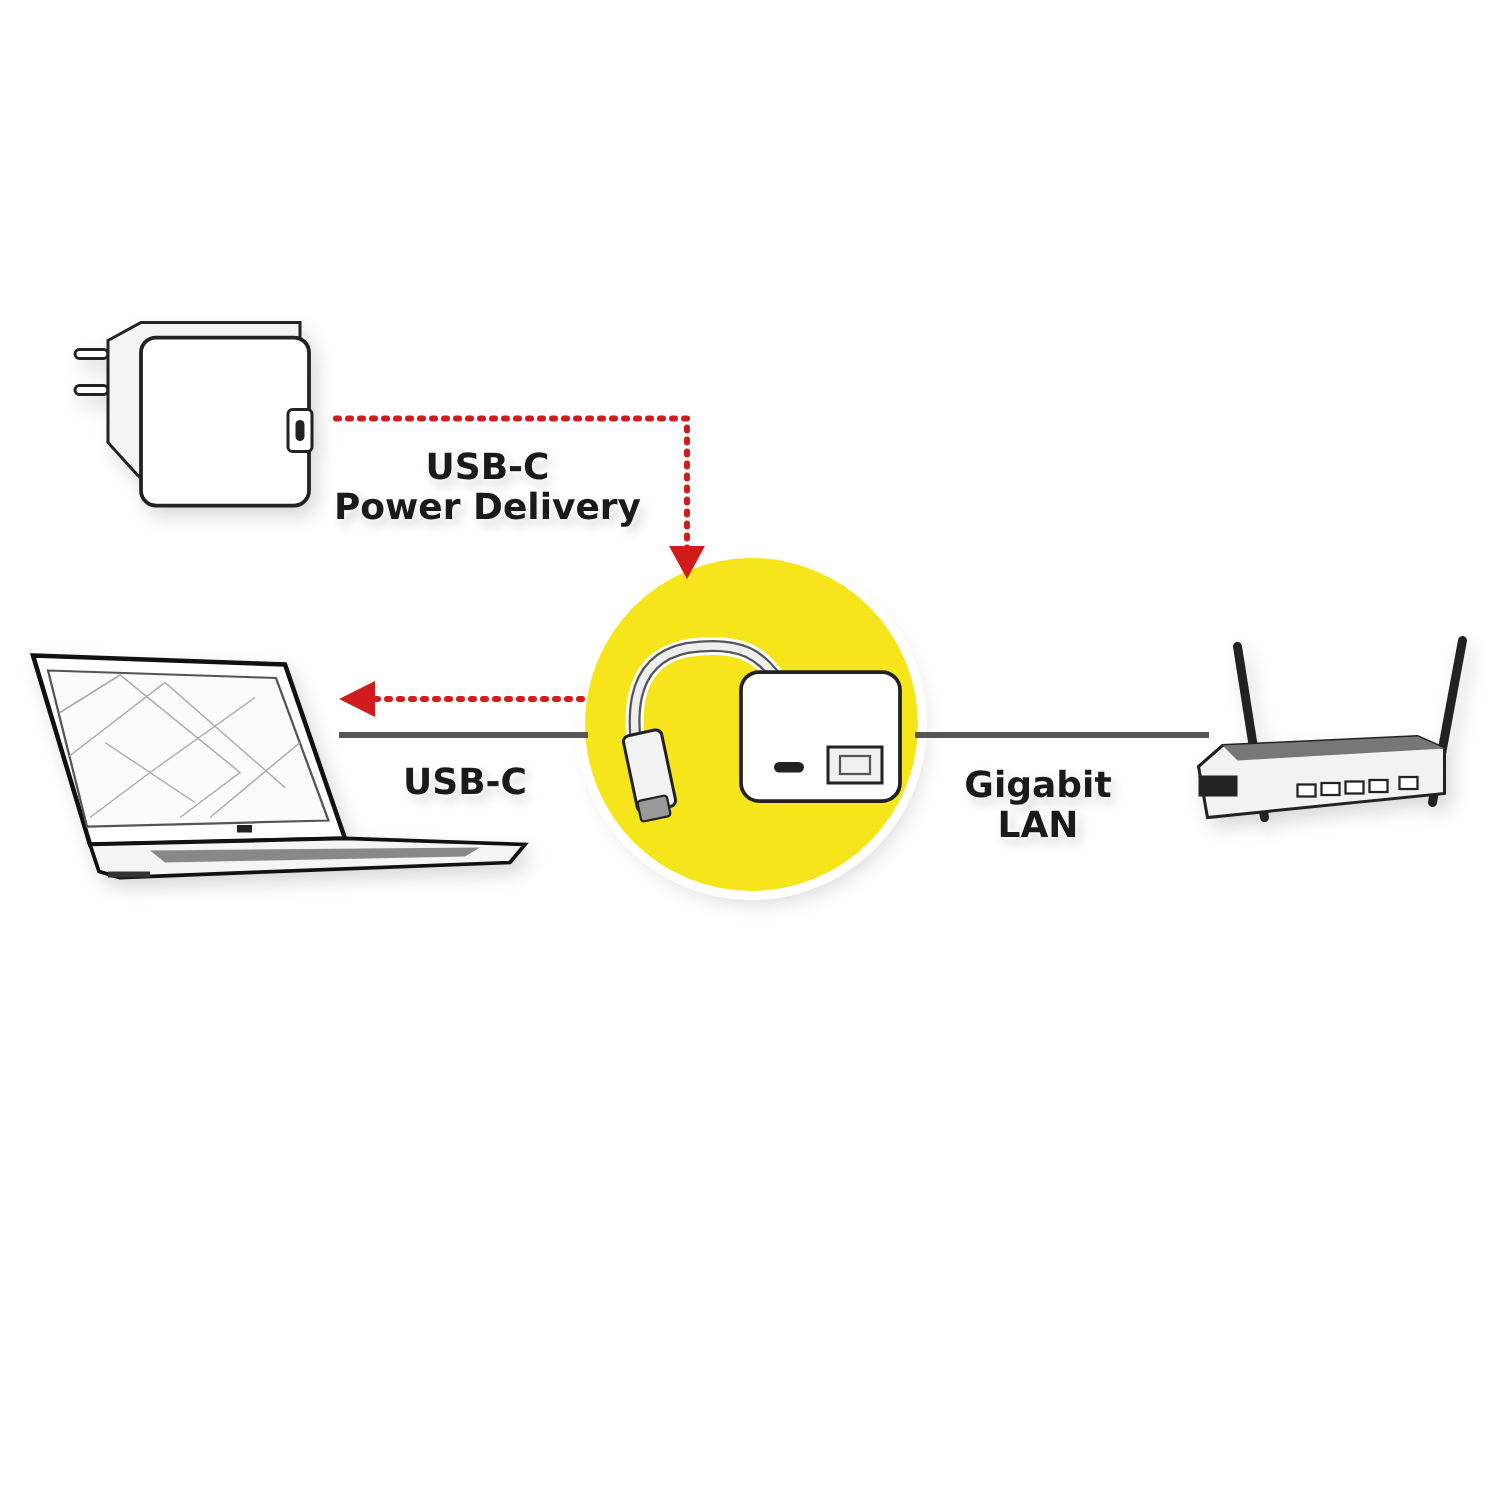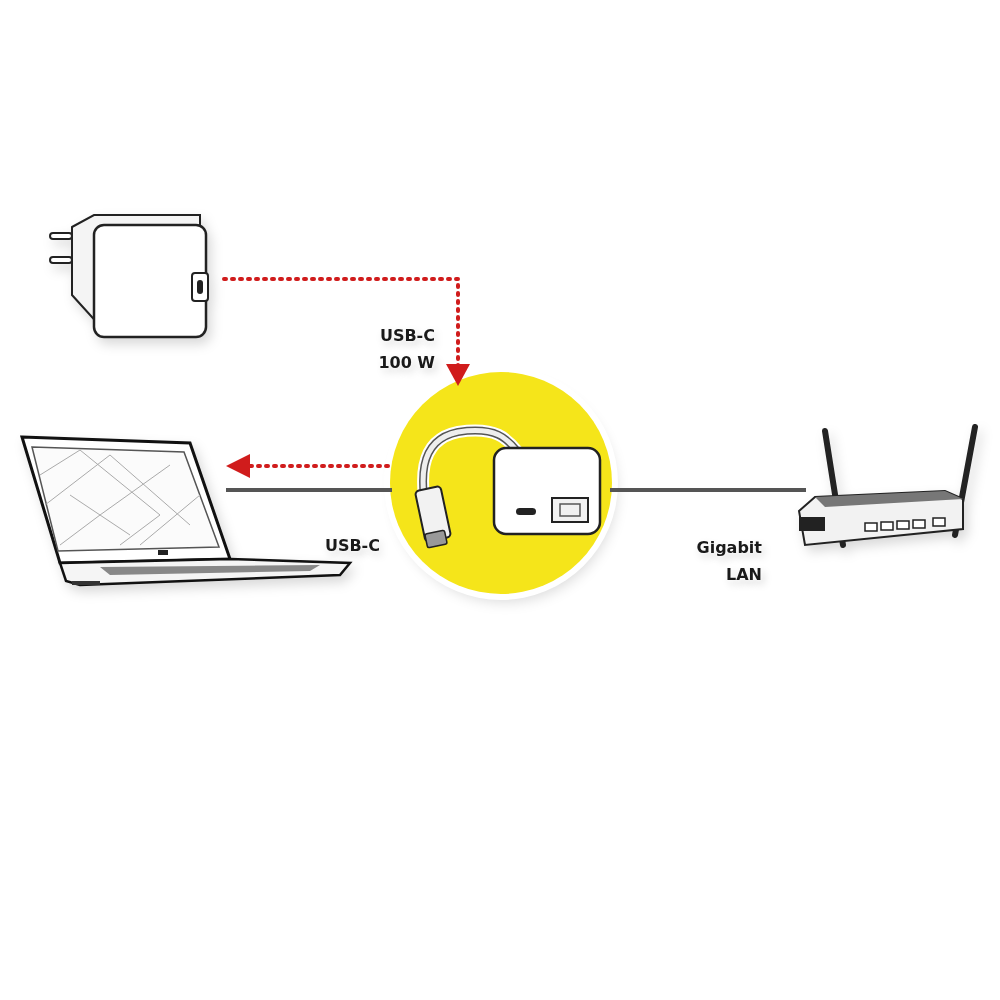--- a/index.html
+++ b/index.html
@@ -1,19 +1,19 @@
 <!DOCTYPE html>
 <html><head>
 <meta charset="utf-8">
 <style>
   html,body{margin:0;padding:0;background:#ffffff;}
   body{width:1000px;height:1000px;position:relative;overflow:hidden;font-family:"DejaVu Sans","Liberation Sans",sans-serif;}
   .abs{position:absolute;}
-  .label{position:absolute;color:#1a1a1a;font-weight:bold;font-size:16px;text-align:right;line-height:27px;
-    text-shadow:0 0 3px #fff,0 0 6px #fff,3px 4px 8px rgba(0,0,0,0.18);margin-top:24px;}
+  .label{position:absolute;color:#1a1a1a;font-weight:bold;font-size:24px;text-align:center;line-height:27px;
+    text-shadow:0 0 3px #fff,0 0 6px #fff,3px 4px 8px rgba(0,0,0,0.18);}
   .shadow{filter:drop-shadow(4px 6px 6px rgba(0,0,0,0.15));}
   svg{position:absolute;overflow:visible;}
 </style>
 </head>
 <body>
 
 <div class="abs" style="left:390px;top:372px;width:222px;height:222px;border-radius:50%;background:#f5e51a;box-shadow:0 0 0 6px #fff,4px 8px 14px rgba(0,0,0,0.15);"></div>
 
 <svg width="1000" height="1000" style="left:0;top:0;">
 
@@ -75,21 +75,21 @@
     <rect x="70" y="98" width="12" height="8"></rect>
     <rect x="86" y="97" width="12" height="8"></rect>
     <rect x="102" y="96" width="12" height="8"></rect>
     <rect x="118" y="95" width="12" height="8"></rect>
     <rect x="138" y="93" width="12" height="8"></rect>
   </g>
 </svg>
 
 <div class="label" style="left:215px;top:298px;width:220px;">
   <div>USB-C</div>
-  <div>100 W</div>
+  <div>Power Delivery</div>
 </div>
 
 <div class="label" style="left:240px;top:508px;width:140px;">USB-C</div>
 
 <div class="label" style="left:622px;top:510px;width:140px;">
   <div>Gigabit</div>
   <div>LAN</div>
 </div>
 
 </body></html>

